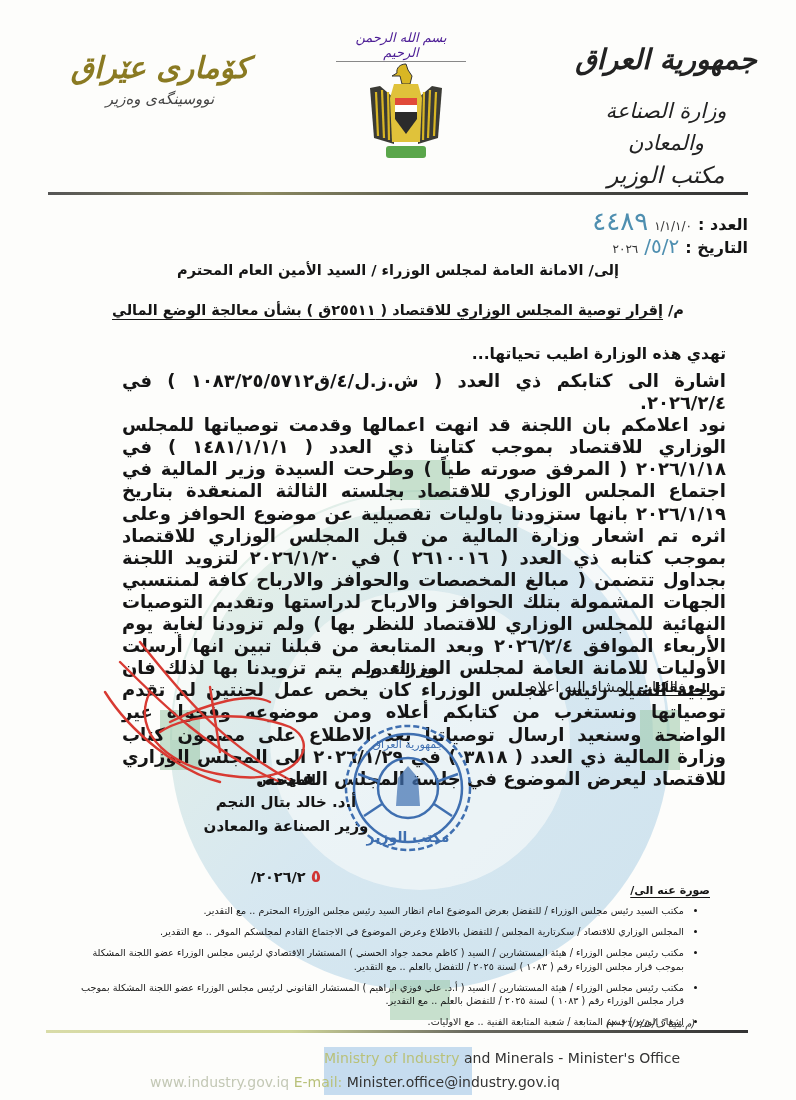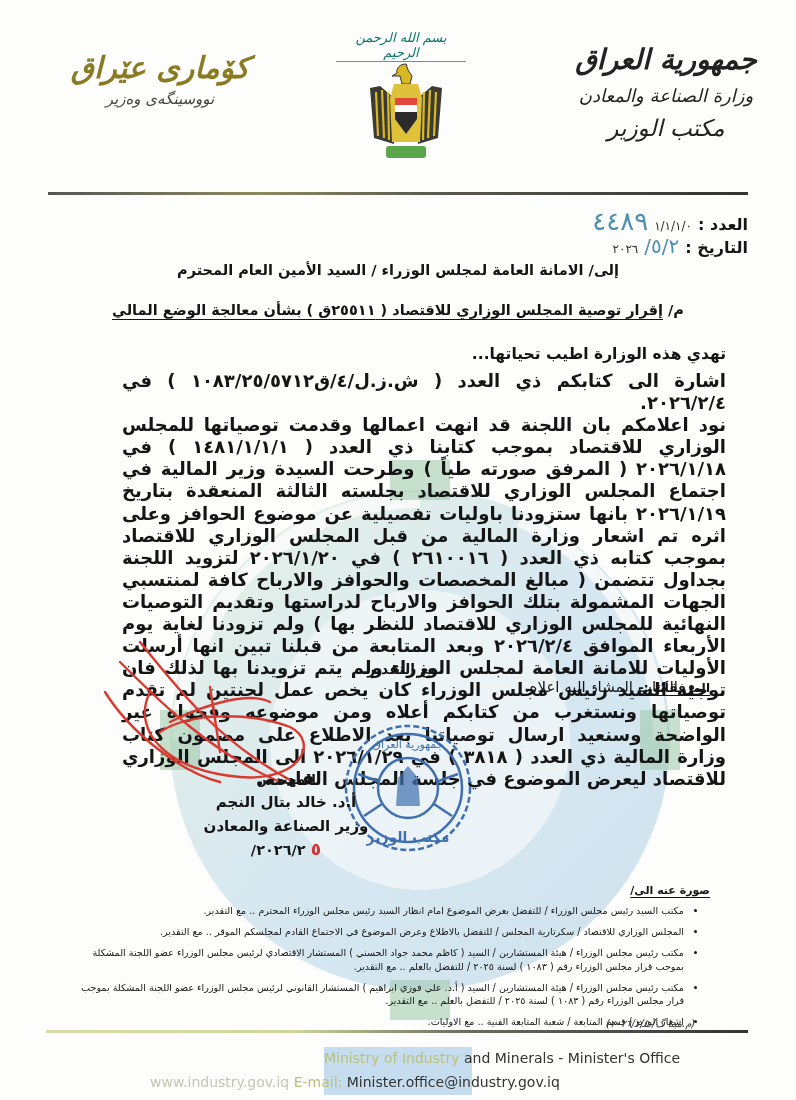--- a/index.html
+++ b/index.html
@@ -14,34 +14,34 @@
     pointer-events:none; z-index:0;
   }
   .page { position:absolute; inset:0; z-index:1; }
 
   
   .lh-right {
     position:absolute; right:30px; top:40px; width:200px; text-align:center;
     direction:rtl; font-family:"DejaVu Serif", serif; color:#222;
   }
   .lh-right .l1 { font-size:28px; font-weight:bold; letter-spacing:1px; line-height:40px; font-style:italic; }
-  .lh-right .l2 { font-size:18px; line-height:32px; font-style:italic; }
+  .lh-right .l2 { font-size:21px; line-height:32px; font-style:italic;margin-top:15px; }
   .lh-right .l3 { font-size:23px; line-height:32px; font-style:italic; }
 
   .lh-left {
     position:absolute; left:60px; top:48px; width:200px; text-align:center;
     direction:rtl; font-family:"DejaVu Serif", serif;
   }
   .lh-left .l1 { font-size:30px; color:#8a7a22; font-style:italic; line-height:40px; font-weight:bold; }
   .lh-left .l2 { font-size:15px; color:#444; font-style:italic; line-height:26px; }
   .lh-left .l3 { font-size:15px; color:#444; font-style:italic; line-height:22px; }
 
   .basmala {
     position:absolute; left:336px; top:30px; width:130px; text-align:center;
-    font-family:"DejaVu Serif", serif; font-size:13px; color:#0f766e; font-style:italic;
+    font-family:"DejaVu Serif", serif; font-size:13px; color:#4c1d95; font-style:italic;
     border-bottom:1px solid #888; padding-bottom:1px; direction:rtl;
   }
   .emblem { position:absolute; left:364px; top:58px; width:84px; height:108px; }
 
   .header-rule {
     position:absolute; left:48px; right:48px; top:192px; height:3px;
     background:linear-gradient(90deg,#555 0%,#8c8a60 30%,#5a5a50 55%,#333 100%);
   }
 
   
@@ -89,21 +89,21 @@
   }
 
   
   .sign-block {
     position:absolute; left:196px; width:180px; top:768px; text-align:center; direction:rtl;
     font-weight:bold;
   }
   .sign-block .t { font-size:13.5px; line-height:22px; }
   .sign-block .n { font-size:15px; line-height:24px; }
   .sign-block .r { font-size:15px; line-height:24px; }
-  .sign-block .d { font-size:14.5px; line-height:22px; }
+  .sign-block .d { font-size:14.5px; line-height:28px;margin-top:24px; }
   .sign-block .d .hand { color:#d03434; font-weight:bold; font-size:17px; }
 
   .signature { position:absolute; left:100px; top:632px; width:220px; height:160px; }
   .stamp { position:absolute; left:340px; top:718px; width:136px; height:140px; }
 
   
   .cc-title {
     position:absolute; right:86px; top:884px; direction:rtl; font-weight:bold; font-size:11px;
     text-decoration:underline; text-underline-offset:3px;
   }

